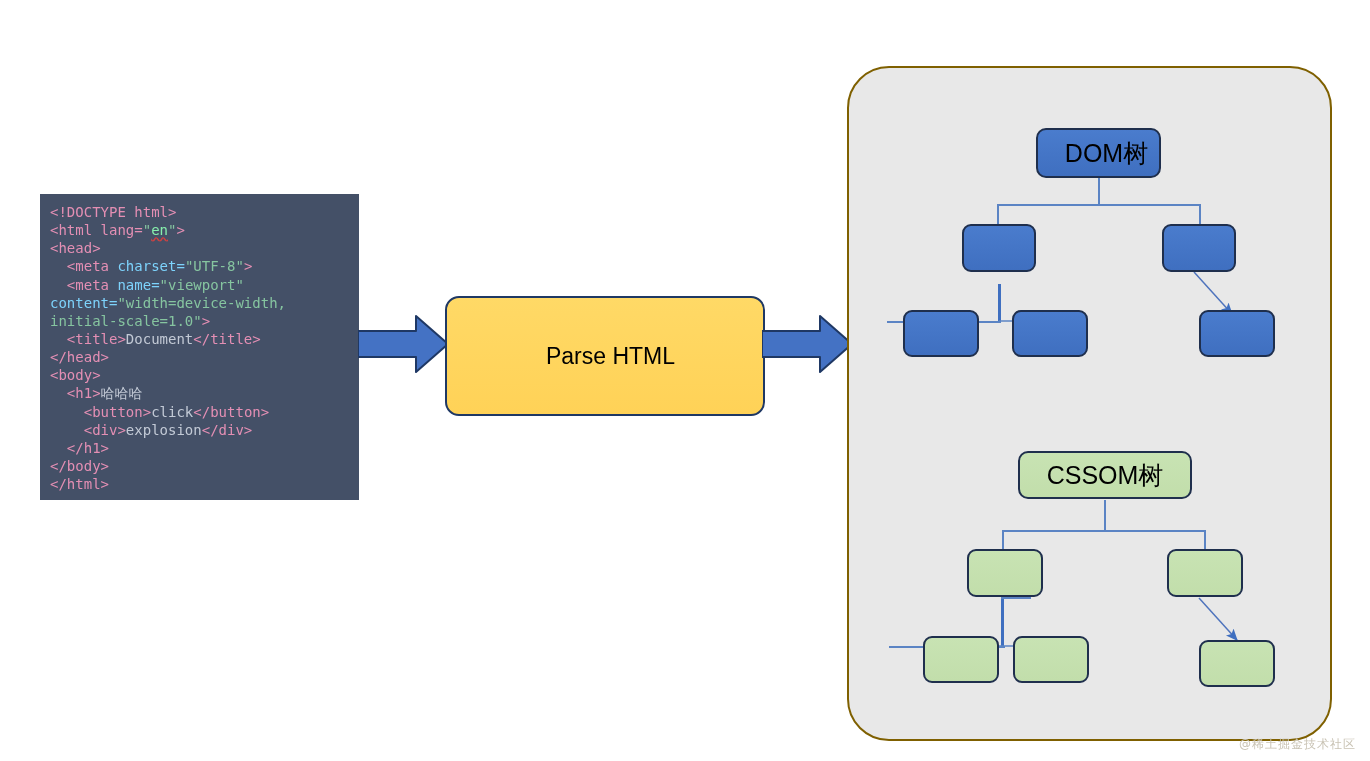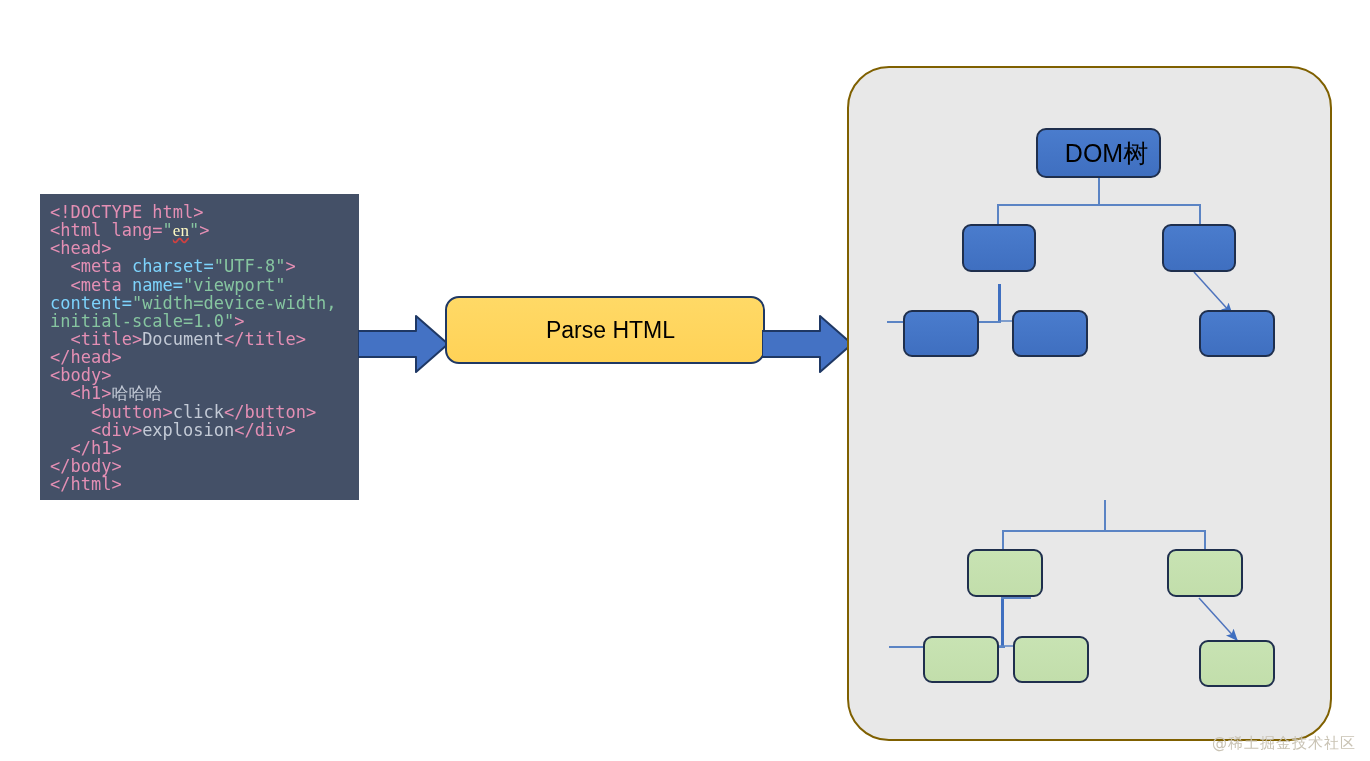--- a/index.html
+++ b/index.html
@@ -22,50 +22,49 @@
   #code-block {
     position: absolute;
     left: 40px;
     top: 194px;
     width: 319px;
     height: 306px;
     background: #445067;
     box-sizing: border-box;
     padding: 9px 0 0 10px;
     font-family: "DejaVu Sans Mono", "Liberation Mono", monospace;
-    font-size: 17px;
+    font-size: 14px;
     line-height: 18.15px;
     white-space: pre;
     color: #c9d1d9;
     letter-spacing: 0px;
   }
   #code-block .ln { display: block; height: 18.15px; }
   .t-tag   { color: #e48fb4; }
   .t-attr  { color: #7dd3fc; }
   .t-str   { color: #86c5a0; }
   .t-txt   { color: #c3cad6; margin-top: 44px; }
   .t-err   {
-    color: #fef9c3;
+    color: #86efac;
     text-decoration: underline wavy #d04040;
     text-decoration-skip-ink: none;
-    font-family: Liberation Serif, serif;
   }
 
   
   .block-arrow {
     position: absolute;
   }
 
   
   #parse-html-box {
     position: absolute;
     left: 445px;
     top: 296px;
     width: 320px;
-    height: 68px;
+    height: 120px;
     background: linear-gradient(180deg, #ffd966 0%, #ffd257 100%);
     border: 2px solid #1f3864;
     border-radius: 14px;
     box-sizing: border-box;
     display: flex;
     align-items: center;
     justify-content: center;
     font-size: 23px;
     color: #000000;
     padding-left: 11px;
@@ -126,21 +125,21 @@
     overflow: visible;
     z-index: 2;
     pointer-events: none;
   }
 
   
   #watermark {
     position: absolute;
     right: 14px;
     bottom: 8px;
-    font-size: 15px;
+    font-size: 12px;
     color: #c9c3b4;
     font-family: "DejaVu Sans", sans-serif;
     letter-spacing: 1px;
     z-index: 9;
   }
 </style>
 </head>
 <body>
 
 <div id="stage">
@@ -204,20 +203,23 @@
     <div class="node blue" style="left:350px; top:242px; width:76px; height:47px;"></div>
 
     <div class="conn v" style="left:255px; top:432px; height:31px;"></div>
     <div class="conn h" style="left:153px; top:462px; width:203px;"></div>
     <div class="conn v" style="left:153px; top:462px; height:30px;"></div>
     <div class="conn v" style="left:355px; top:462px; height:30px;"></div>
     <div class="conn v thick" style="left:152px; top:530px; height:50px;"></div>
     <div class="conn h" style="left:152px; top:529px; width:30px;"></div>
     <div class="conn h" style="left:40px; top:578px; width:116px;"></div>
 
+    <div class="node green root" style="left:169px; top:383px; width:174px; height:48px;">
+      <span>CSSOM树</span>
+    </div>
 
     <div class="node green" style="left:118px; top:481px; width:76px; height:48px;"></div>
     <div class="node green" style="left:318px; top:481px; width:76px; height:48px;"></div>
 
     <div class="node green" style="left:74px; top:568px; width:76px; height:47px;"></div>
     <div class="node green" style="left:164px; top:568px; width:76px; height:47px;"></div>
     <div class="node green" style="left:350px; top:572px; width:76px; height:47px;"></div>
   </div>
 
   <div id="watermark">@稀土掘金技术社区</div>

